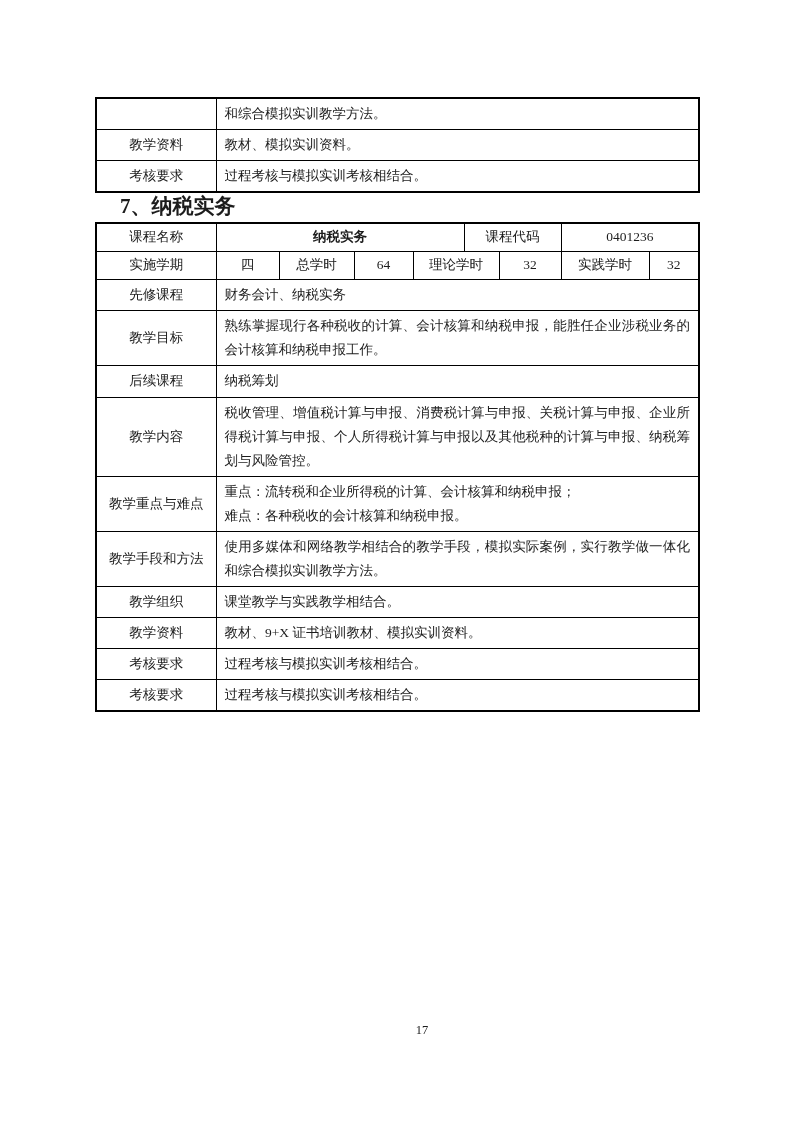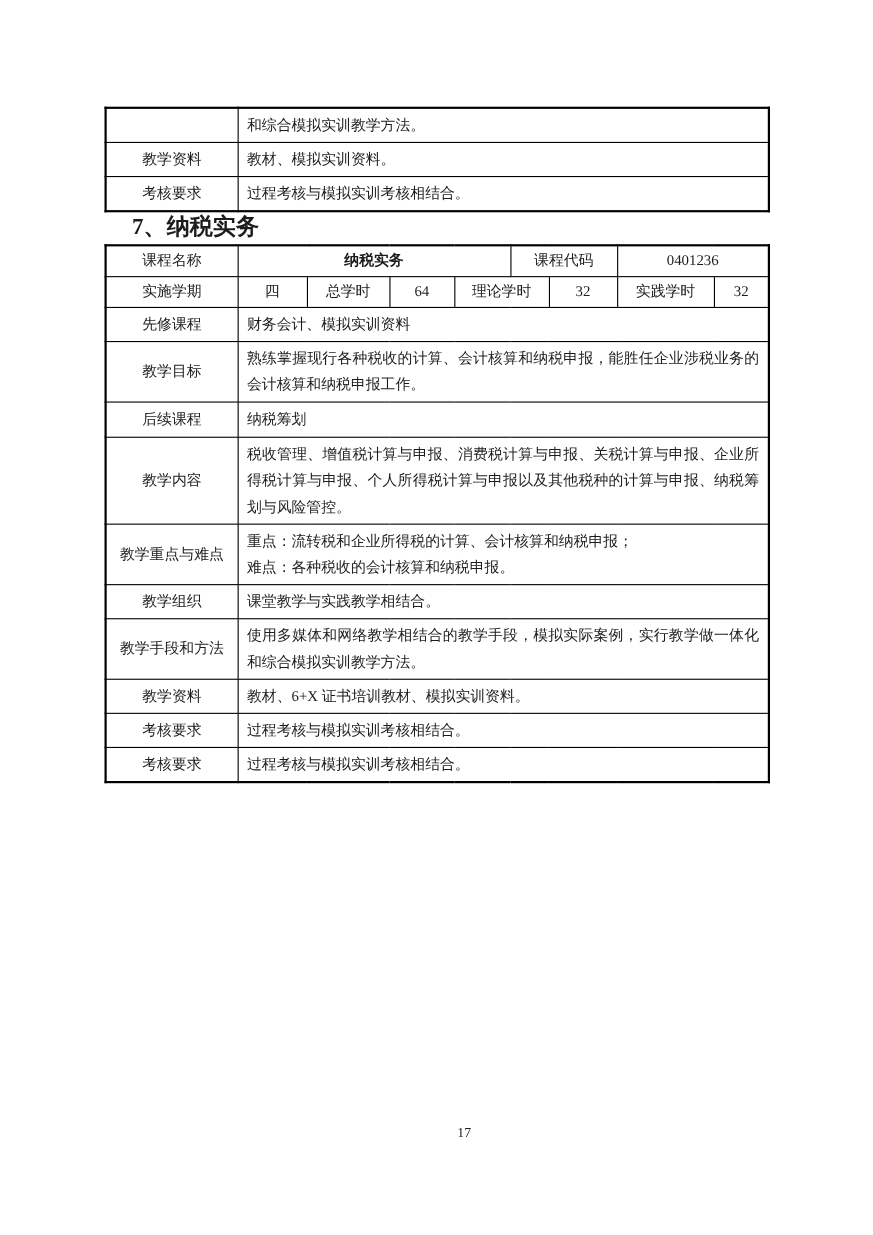--- a/index.html
+++ b/index.html
@@ -127,50 +127,50 @@
       <td class="center">四</td>
       <td class="center">总学时</td>
       <td class="center">64</td>
       <td class="center" colspan="2">理论学时</td>
       <td class="center">32</td>
       <td class="center">实践学时</td>
       <td class="center">32</td>
     </tr>
     <tr style="height:30px">
       <td class="label">先修课程</td>
-      <td class="content" colspan="8">财务会计、模拟实训资料</td>
+      <td class="content" colspan="8">财务会计、纳税实务</td>
     </tr>
     <tr style="height:50px">
       <td class="label">教学目标</td>
       <td class="content" colspan="8">熟练掌握现行各种税收的计算、会计核算和纳税申报，能胜任企业涉税业务的会计核算和纳税申报工作。</td>
     </tr>
     <tr style="height:32px">
       <td class="label">后续课程</td>
       <td class="content" colspan="8">纳税筹划</td>
     </tr>
     <tr style="height:75px">
       <td class="label">教学内容</td>
       <td class="content" colspan="8">税收管理、增值税计算与申报、消费税计算与申报、关税计算与申报、企业所得税计算与申报、个人所得税计算与申报以及其他税种的计算与申报、纳税筹划与风险管控。</td>
     </tr>
     <tr style="height:47px">
       <td class="label">教学重点与难点</td>
       <td class="content" colspan="8">重点：流转税和企业所得税的计算、会计核算和纳税申报；
 难点：各种税收的会计核算和纳税申报。</td>
     </tr>
+    <tr style="height:55px">
+      <td class="label">教学手段和方法</td>
+      <td class="content" colspan="8">使用多媒体和网络教学相结合的教学手段，模拟实际案例，实行教学做一体化和综合模拟实训教学方法。</td>
+    </tr>
     <tr style="height:28px">
       <td class="label">教学组织</td>
       <td class="content" colspan="8">课堂教学与实践教学相结合。</td>
     </tr>
-    <tr style="height:55px">
-      <td class="label">教学手段和方法</td>
-      <td class="content" colspan="8">使用多媒体和网络教学相结合的教学手段，模拟实际案例，实行教学做一体化和综合模拟实训教学方法。</td>
-    </tr>
     <tr style="height:30px">
       <td class="label">教学资料</td>
-      <td class="content" colspan="8">教材、6+X 证书培训教材、模拟实训资料。</td>
+      <td class="content" colspan="8">教材、9+X 证书培训教材、模拟实训资料。</td>
     </tr>
     <tr style="height:27px">
       <td class="label">考核要求</td>
       <td class="content" colspan="8">过程考核与模拟实训考核相结合。</td>
     </tr>
     <tr style="height:28px">
       <td class="label">考核要求</td>
       <td class="content" colspan="8">过程考核与模拟实训考核相结合。</td>
     </tr>
   </tbody>

